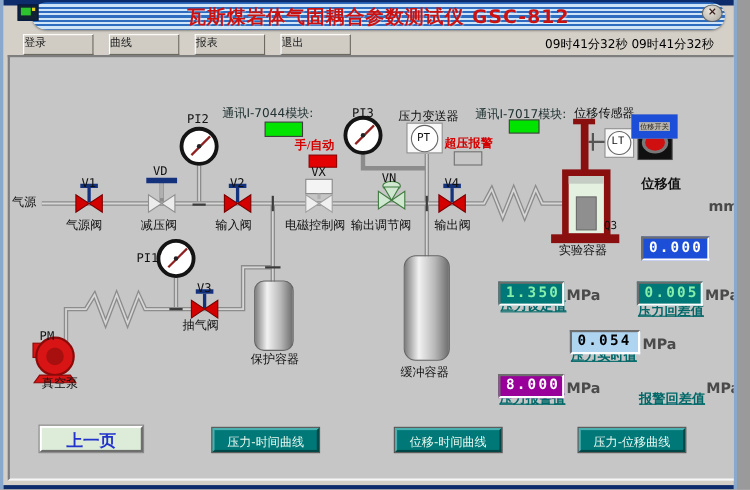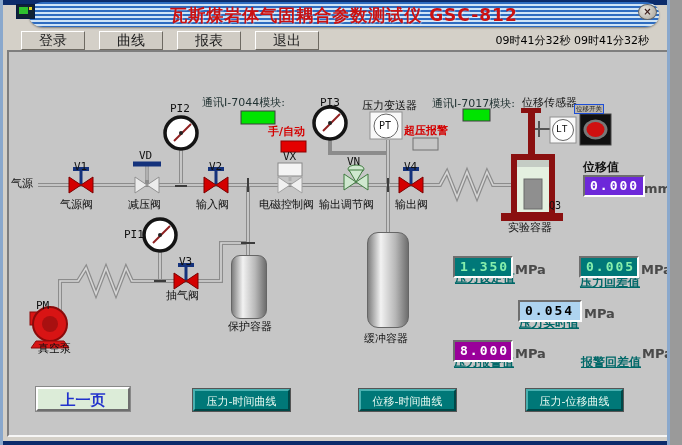--- a/index.html
+++ b/index.html
@@ -16,47 +16,47 @@
   #title{position:absolute;left:0;top:4px;width:682px;text-align:center;color:#cc1111;
          font-weight:bold;font-size:17px;letter-spacing:1px;text-shadow:1px 1px 0 rgba(255,255,255,.35);}
   #appicon{position:absolute;left:13px;top:4px;width:17px;height:13px;background:#123;border:1px solid #041a44;}
   #appicon i{position:absolute;left:2px;top:2px;width:9px;height:7px;background:#2ec22e;display:block;}
   #appicon b{position:absolute;right:2px;top:2px;width:3px;height:3px;background:#e0d020;display:block;}
   #closebtn{position:absolute;right:10px;top:4px;width:17px;height:14px;border-radius:50%;
             background:radial-gradient(circle at 35% 35%,#e8e4dc,#a8a49c);border:1px solid #666;
             color:#3a1a1a;font-size:10px;line-height:13px;text-align:center;font-weight:bold;cursor:pointer;}
   
   .tbtn{position:absolute;top:31px;width:62px;height:17px;background:#d0ccc4;
-        border:1px solid;border-color:#fff #6e6a62 #6e6a62 #fff;font-size:14px;color:#222;
-        text-align:center;line-height:16px;cursor:pointer;}
+        border:1px solid;border-color:#fff #6e6a62 #6e6a62 #fff;font-size:10px;color:#222;
+        line-height:16px;cursor:pointer;}
   #clock{position:absolute;right:18px;top:33px;font-size:11px;color:#000;}
   
   #panel{position:absolute;left:4px;top:50px;width:672px;height:387px;background:#c6c6c6;
          border:2px solid;border-color:#7e7e7e #f6f6f6 #f6f6f6 #7e7e7e;box-sizing:border-box;}
   #botstrip{position:absolute;left:0;bottom:0;width:682px;height:4px;background:#0c2c6c;}
   svg{position:absolute;left:0;top:0;}
   
   .rlabel{position:absolute;font-size:12px;font-weight:bold;color:#006868;text-decoration:underline;white-space:nowrap;margin-top:28px;}
   .vbox{position:absolute;height:15px;font-family:"DejaVu Sans Mono",monospace;font-weight:bold;font-size:13px;
         letter-spacing:2px;padding:1px 3px 2px 5px;border:2px solid;border-color:#6e6e6e #fdfdfd #fdfdfd #6e6e6e;}
   .teal{background:#007878;color:#86efac;}
   .blue{background:#aed4f0;color:#000;}
   .purple{background:#99009a;color:#fff;}
-  .disp{background:#6d28d9;color:#fff;}
+  .disp{background:#1d4ed8;color:#fff;margin-top:40px;}
   .unit{position:absolute;font-size:13px;font-weight:bold;color:#4a4a4a;white-space:nowrap;}
   
   #prevpage{position:absolute;left:33px;top:387px;width:94px;height:24px;background:#dcecd8;
             color:#2233cc;font-size:15px;font-weight:bold;text-align:center;line-height:23px;
             border:2px solid;border-color:#fff #6e6e6e #6e6e6e #fff;outline:1px solid #888;cursor:pointer;box-sizing:border-box;}
   .curvebtn{position:absolute;top:389px;width:97px;height:22px;background:#007878;color:#eafaf2;
             font-size:11px;text-align:center;line-height:21px;border:2px solid;
             border-color:#4ab0b0 #004848 #004848 #4ab0b0;outline:1px solid #555;cursor:pointer;box-sizing:border-box;}
-  .chip{position:absolute;background:#b8b4ac;border:1px solid #1d4ed8;font-size:6.5px;color:#1a1a1a;
+  .chip{position:absolute;background:#b8b4ac;border:7px solid #1d4ed8;font-size:6.5px;color:#1a1a1a;
         padding:0 1px;line-height:8px;white-space:nowrap;}
-  .red{color:#d40000;font-weight:bold;}
+  .red{color:#d40000;font-weight:bold;font-family:Liberation Serif, serif;}
 </style>
 </head>
 <body>
 
 <div id="win">
 
   <div id="topstrip"></div>
   <div id="banner"></div>
   <div id="appicon">
       <i></i>

